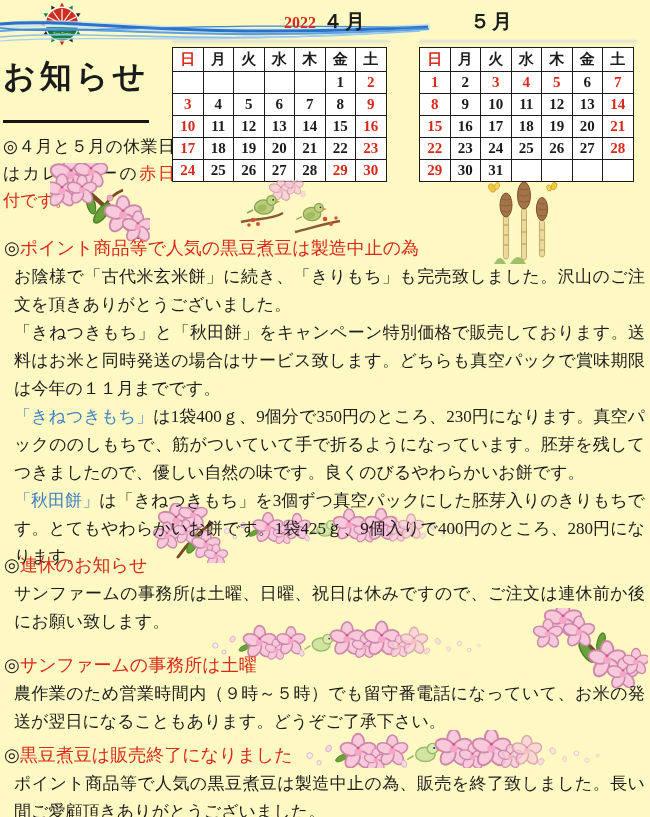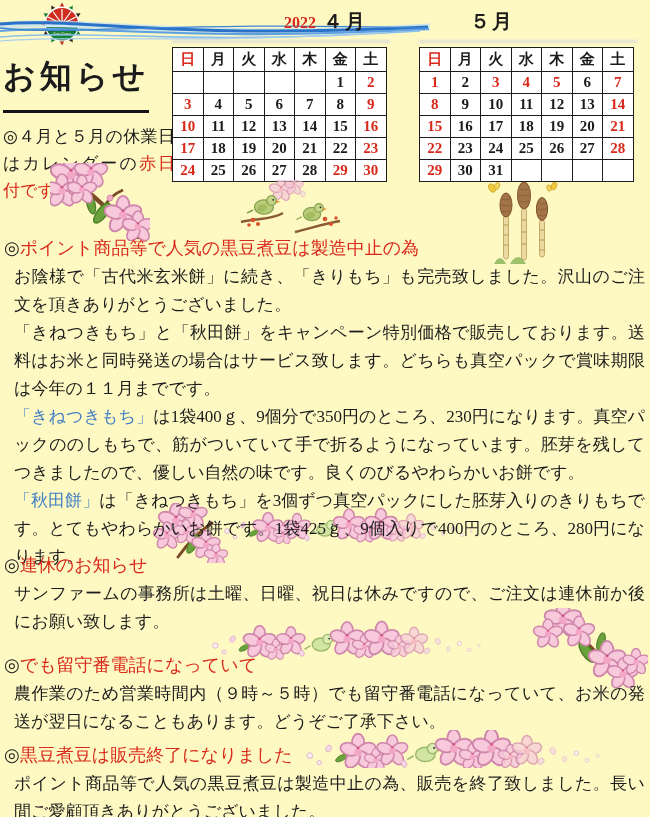--- a/index.html
+++ b/index.html
@@ -15,21 +15,21 @@
   
   .cal{border-collapse:collapse;background:#fff;}
   .cal th,.cal td{border:1.6px solid #1c1c1c;width:29.5px;text-align:center;
                   font-weight:bold;padding:0;font-size:15px;}
   .cal th{height:23px;}
   .cal td{height:21px;}
   .cal .red{color:#d9291b;}
 
   
   #notice-title{font-size:32px;font-weight:bold;letter-spacing:4px;margin:0;
-                border-bottom:3px solid #141414;padding-bottom:11px;width:-moz-fit-content;width:fit-content;}
+                border-bottom:3px solid #141414;padding-bottom:21px;width:-moz-fit-content;width:fit-content;}
   #notice-intro{margin-top:10px;width:172px;font-size:17px;line-height:27px;text-align:justify;}
 
   
   .section{position:absolute;left:4px;width:641px;}
   .sec-heading{font-size:18px;line-height:24px;color:#d9291b;margin:0 0 3px 0;}
   .sec-heading .marker{color:#1b1b1b;}
   .sec-body{margin-left:10px;font-size:17px;line-height:28px;text-align:justify;}
   .sec-body p{margin:0;}
   .seg-red{color:#d9291b;}
   .seg-blue{color:#3f7ec5;}
@@ -385,21 +385,21 @@
   </div>
 
   <div class="section" style="top:553px">
     <p class="sec-heading"><span class="marker">◎</span><span>連休のお知らせ</span></p>
     <div class="sec-body">
         <p><span>サンファームの事務所は土曜、日曜、祝日は休みですので、ご注文は連休前か後にお願い致します。</span></p>
       </div>
   </div>
 
   <div class="section" style="top:653px">
-    <p class="sec-heading"><span class="marker">◎</span><span>でも留守番電話になっていて</span></p>
+    <p class="sec-heading"><span class="marker">◎</span><span>サンファームの事務所は土曜</span></p>
     <div class="sec-body">
         <p><span>農作業のため営業時間内（９時～５時）でも留守番電話になっていて、お米の発送が翌日になることもあります。どうぞご了承下さい。</span></p>
       </div>
   </div>
 
   <div class="section" style="top:743px">
     <p class="sec-heading"><span class="marker">◎</span><span>黒豆煮豆は販売終了になりました</span></p>
     <div class="sec-body">
         <p><span>ポイント商品等で人気の黒豆煮豆は製造中止の為、販売を終了致しました。長い間ご愛顧頂きありがとうございました。</span></p>
       </div>

